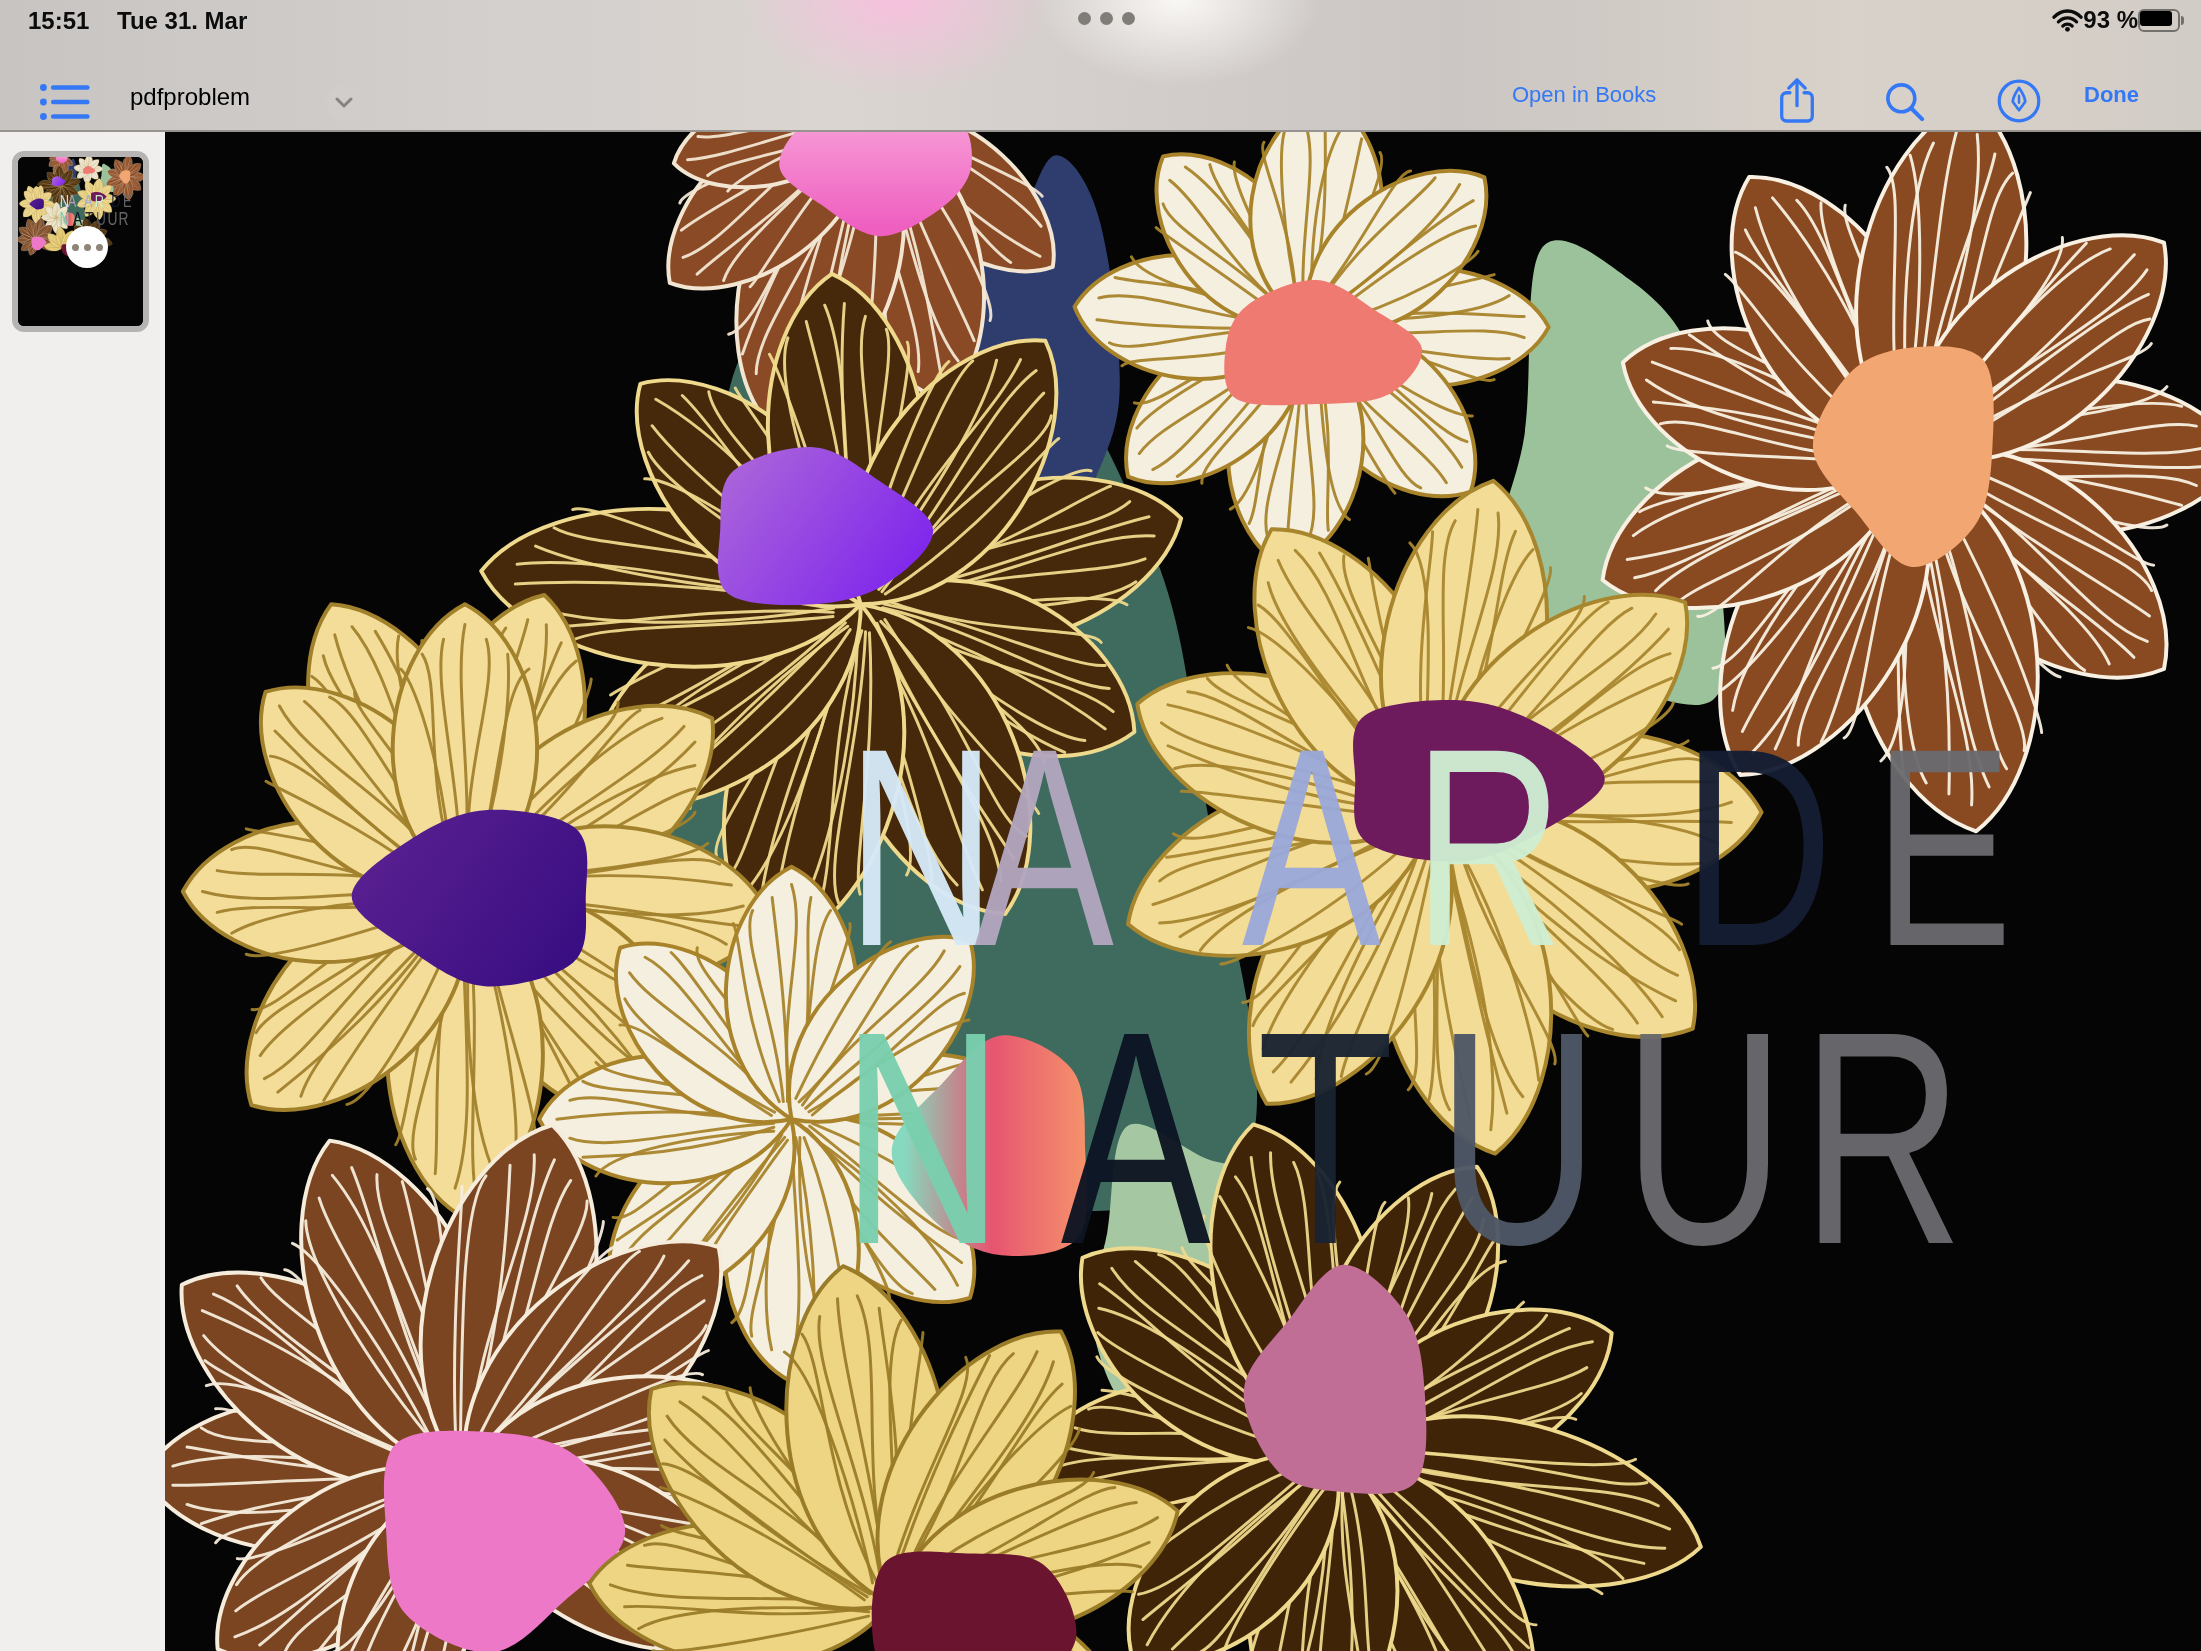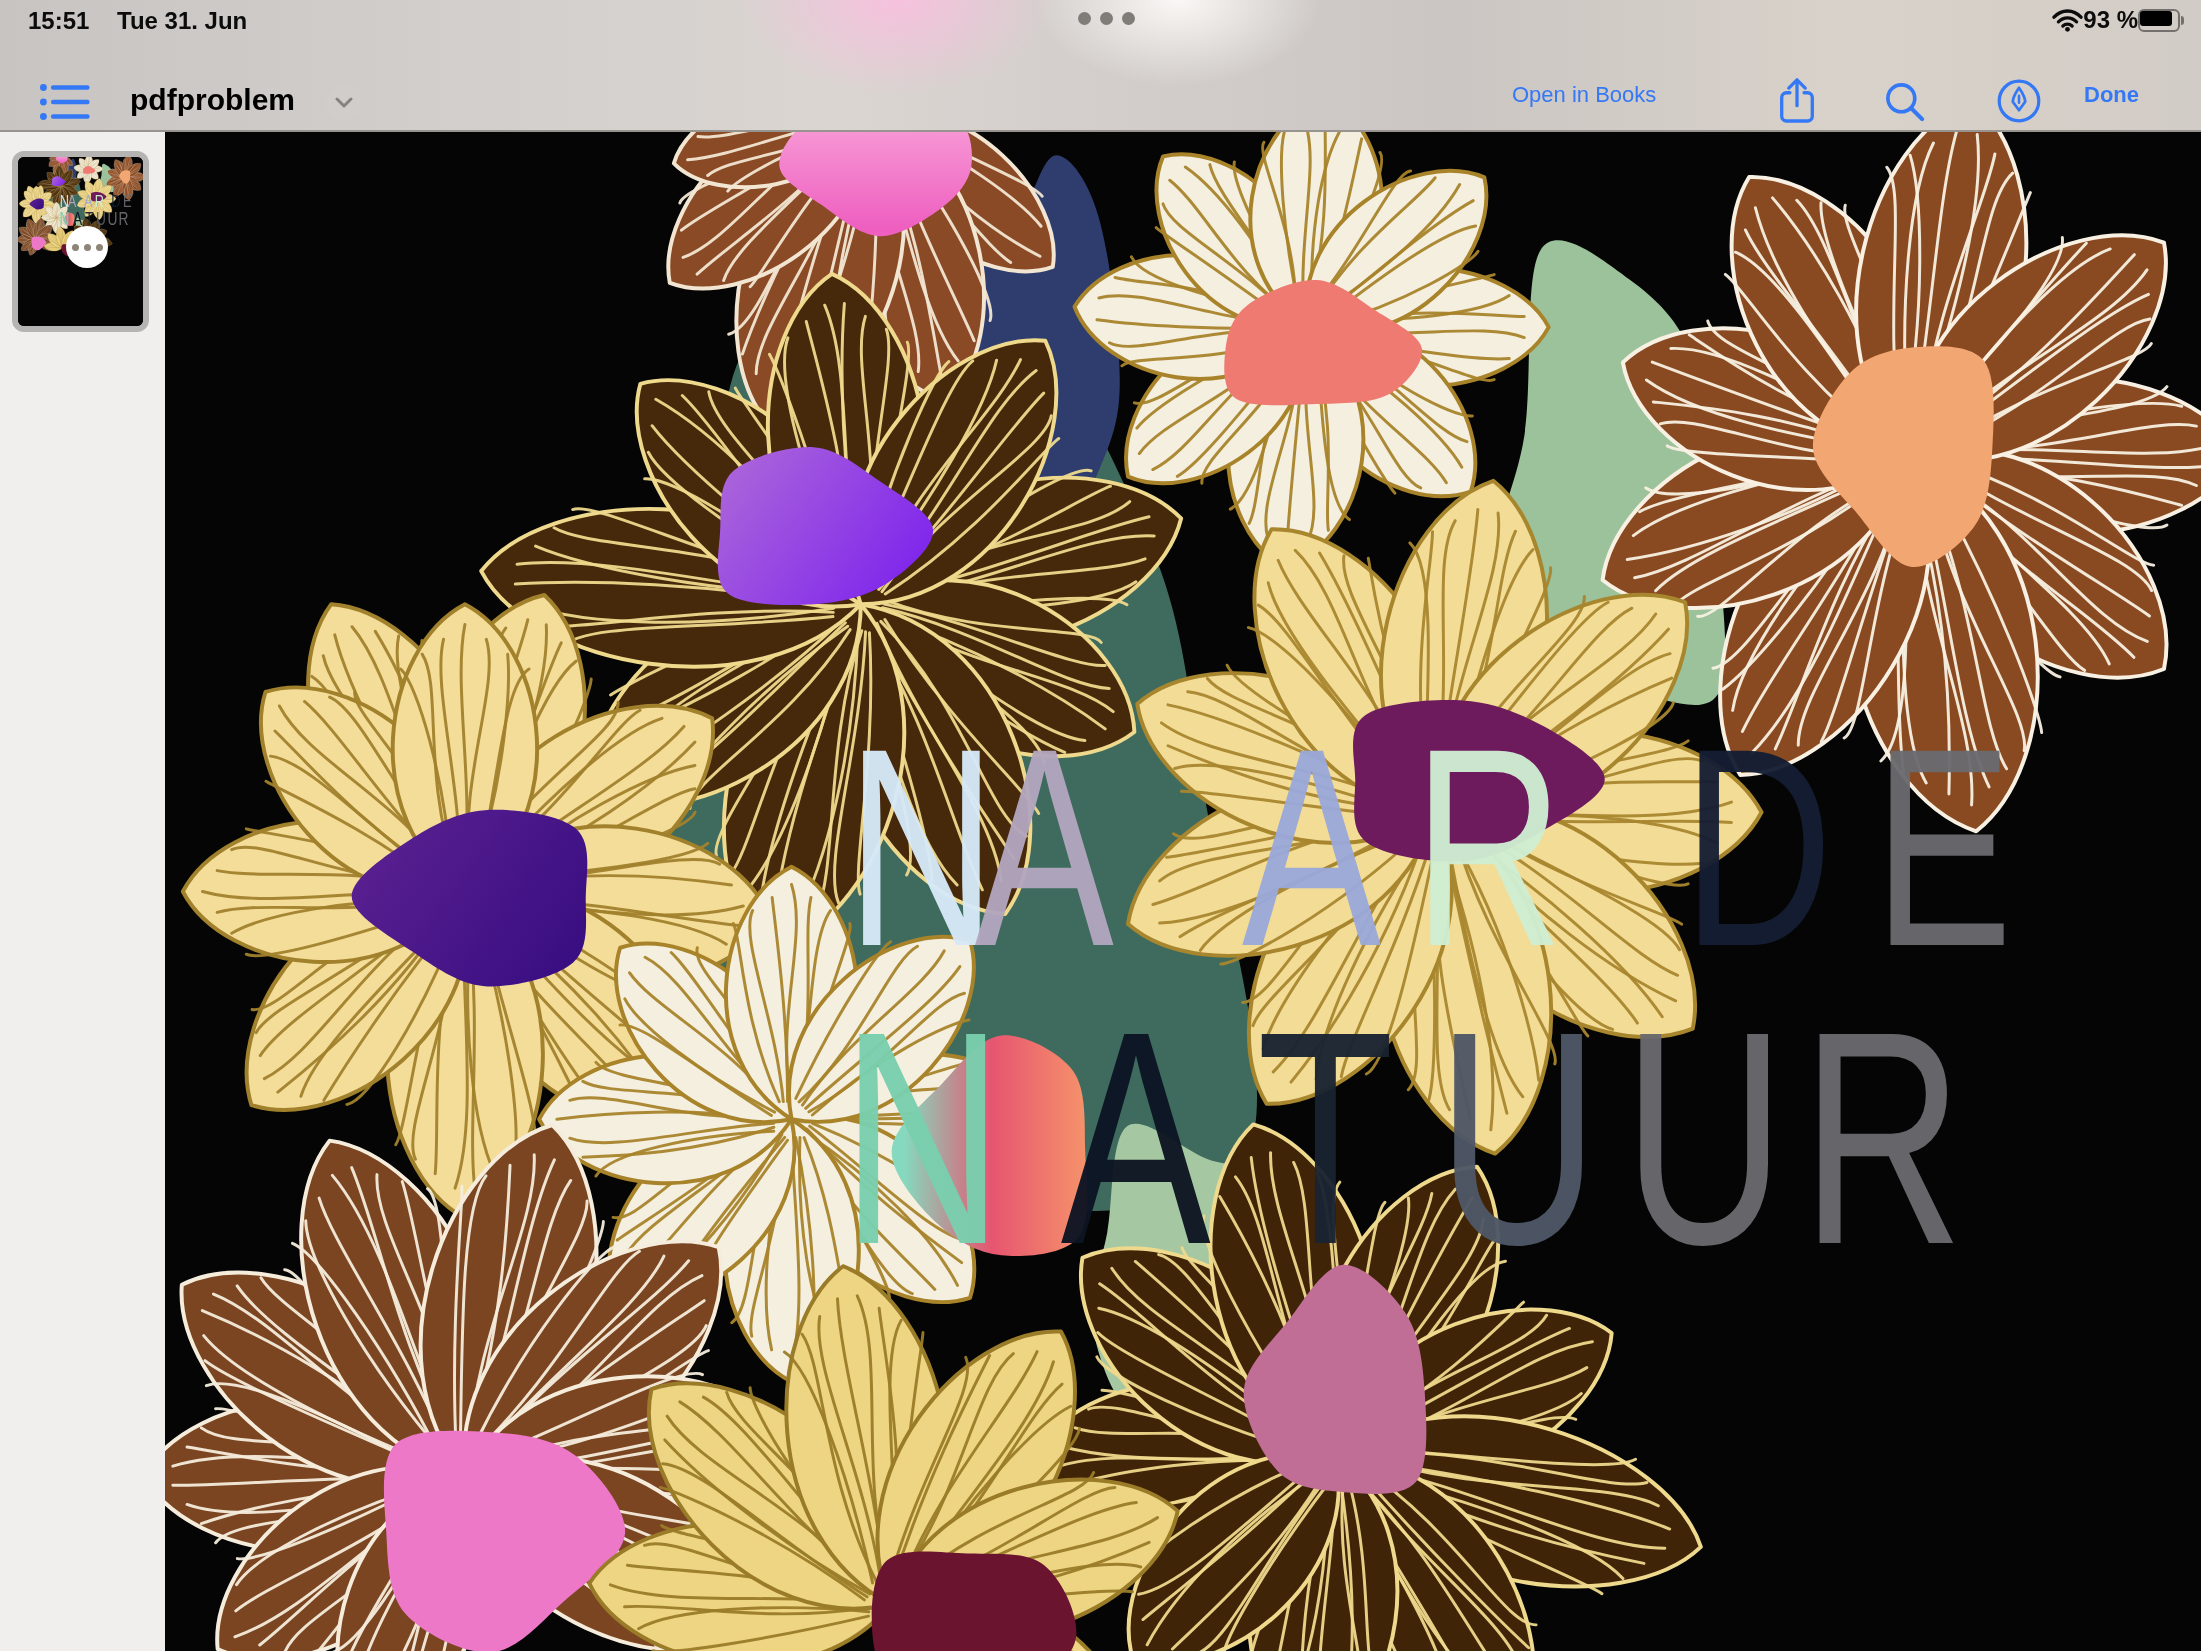--- a/index.html
+++ b/index.html
@@ -19,21 +19,21 @@
   #st-date{left:117px;}
   .mt-dots{position:absolute;left:1078px;top:12px;display:flex;gap:9px;}
   .mt-dots span{width:13px;height:13px;border-radius:50%;background:#807d79;}
   .st-right{position:absolute;right:18px;top:6px;display:flex;align-items:center;}
   .batt-pct{font-size:24px;font-weight:600;color:#0c0c0c;}
   .battery{position:relative;width:46px;height:23px;}
   .batt-body{position:absolute;left:0;top:0;width:42px;height:23px;border:2px solid rgba(0,0,0,.45);
              border-radius:6px;}
   .batt-fill{position:absolute;left:2px;top:2px;height:15px;border-radius:3px;background:#000;}
   .batt-tip{position:absolute;right:0;top:7px;width:3px;height:9px;border-radius:0 3px 3px 0;background:rgba(0,0,0,.45);}
-  .doc-title{position:absolute;left:130px;top:83px;font-size:30px;font-weight:700;color:#000;}
+  .doc-title{position:absolute;left:130px;top:83px;font-size:24px;font-weight:400;color:#000;}
   .chev-btn{position:absolute;left:326px;top:85px;width:36px;height:36px;border-radius:50%;
             background:#d0cdca;display:flex;align-items:center;justify-content:center;}
   .blue-label{font-size:22px;color:#3478f6;}
   .open-books{position:absolute;left:1512px;top:82px;}
   .done-btn{position:absolute;left:2084px;top:82px;font-weight:700;text-align:center;}
   .icon-btn{position:absolute;top:77px;}
 
   
   .sidebar{position:absolute;left:0;top:132px;width:165px;height:1520px;background:#f0efee;}
   .thumb{position:absolute;left:12px;top:19px;width:137px;height:181px;border-radius:12px;
@@ -860,21 +860,21 @@
       <div class="thumb-more">
         <i></i>
           <i></i>
           <i></i>
       </div>
     </div>
   </div>
 
   <div class="toolbar">
     <div class="status-text" id="st-time">15:51</div>
-    <div class="status-text" id="st-date">Tue 31. Jun</div>
+    <div class="status-text" id="st-date">Tue 31. Mar</div>
 
     <div class="mt-dots">
         <span></span>
         <span></span>
         <span></span>
       </div>
 
     <div class="st-right">
       <svg width="31" height="23" viewBox="0 0 28 20">
         <g fill="none" stroke="#0c0c0c" stroke-width="3" stroke-linecap="round">

